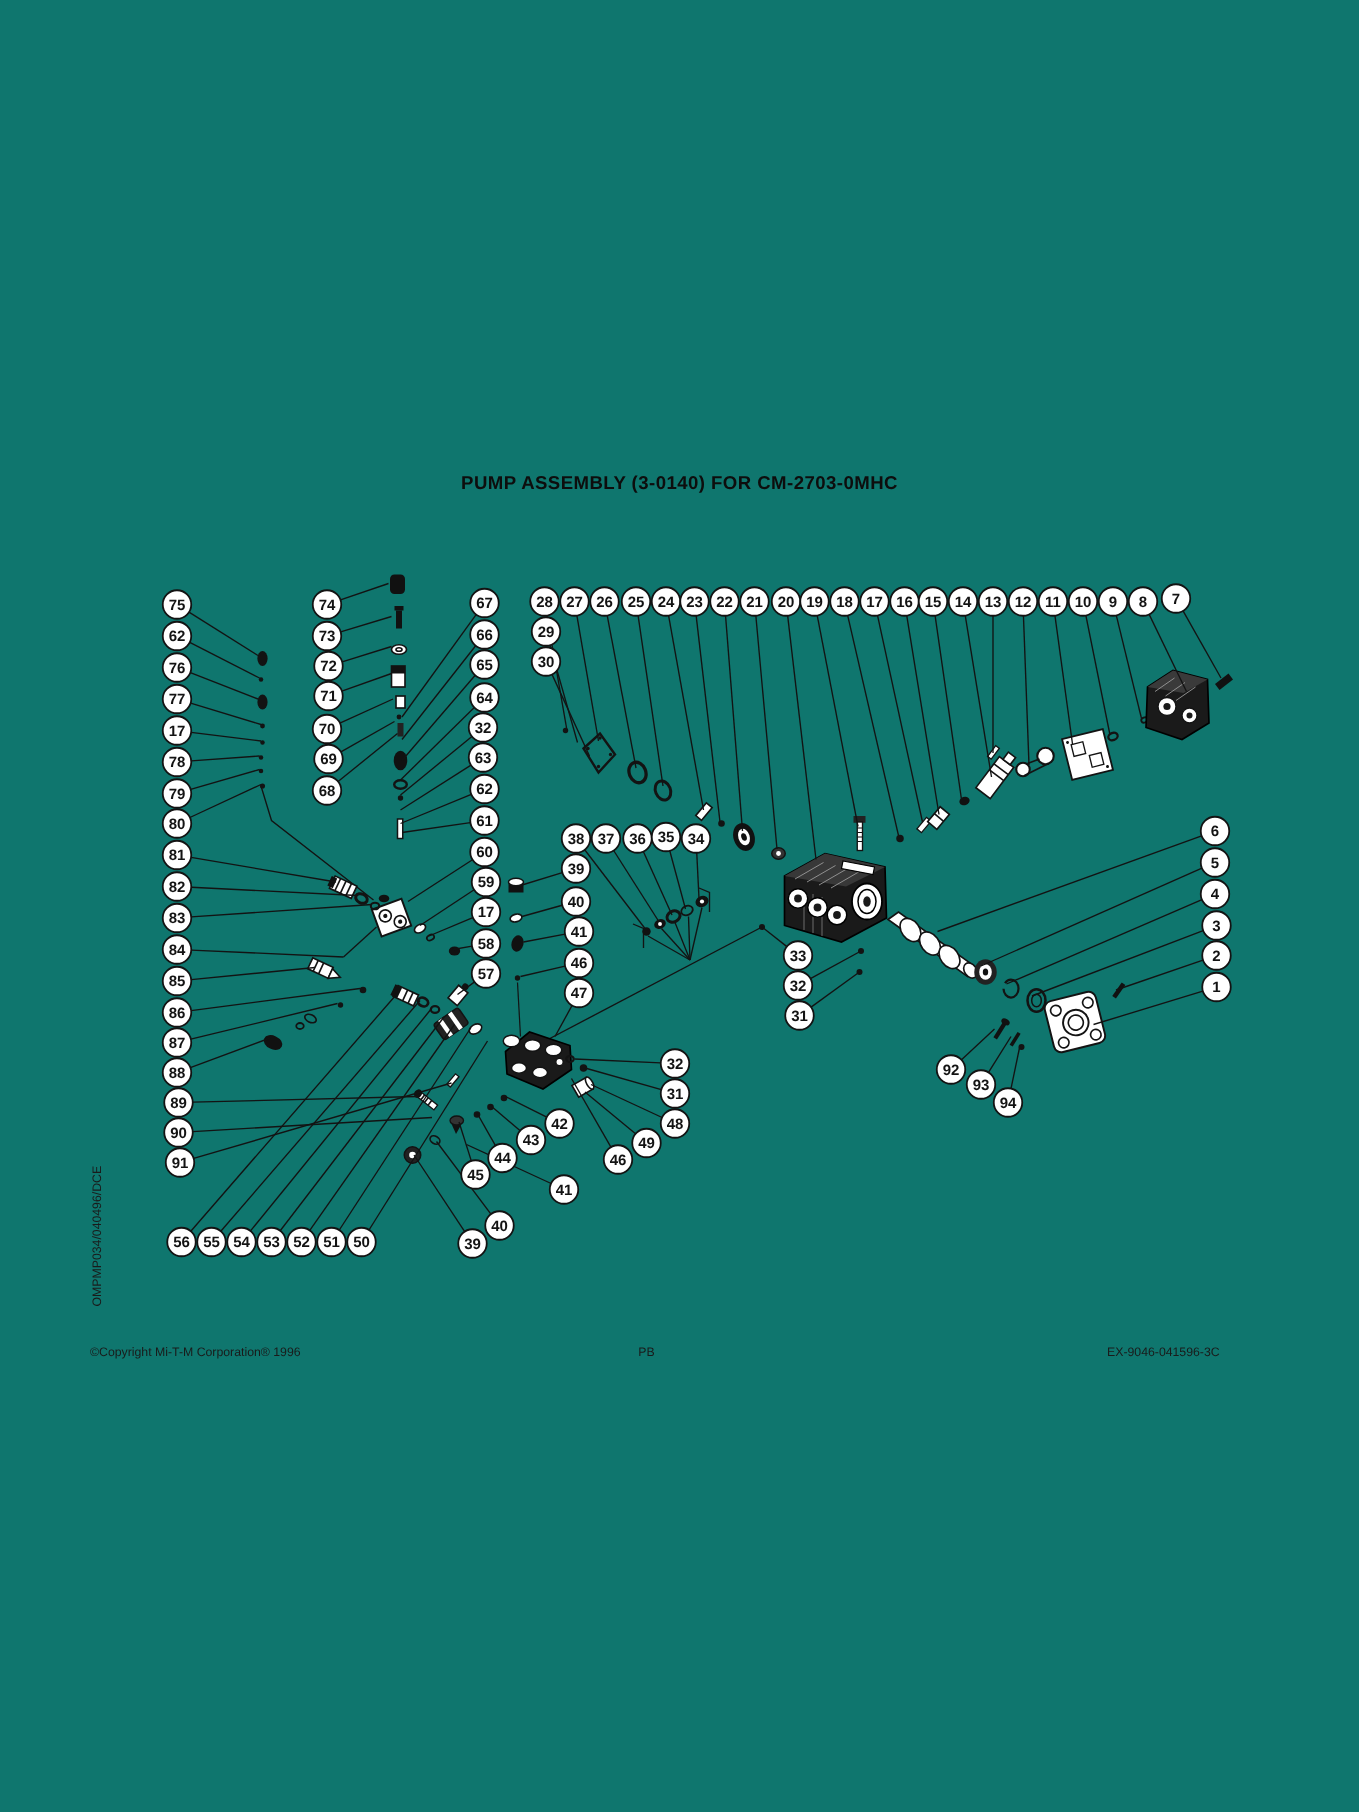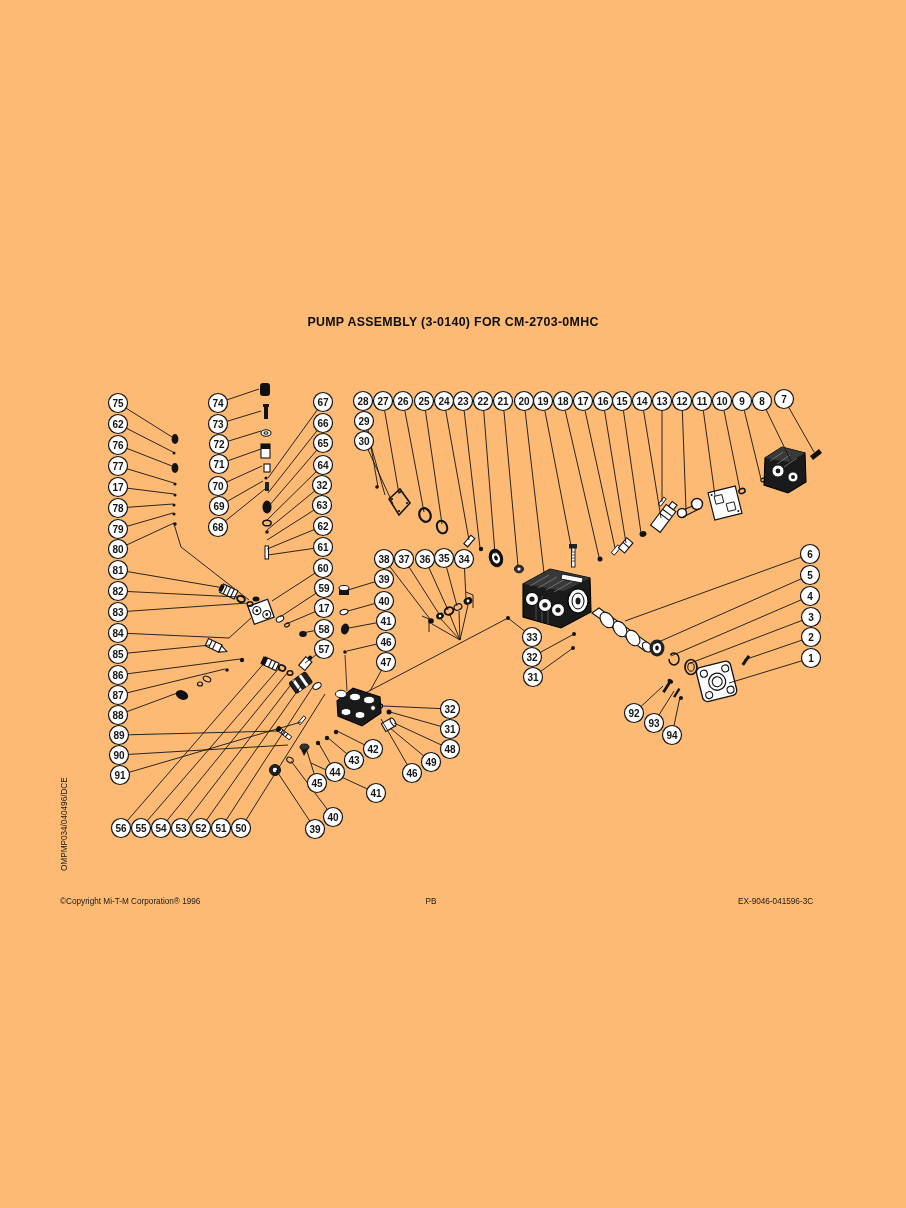--- a/index.html
+++ b/index.html
@@ -1,16 +1,16 @@
 <!DOCTYPE html>
 <html><head>
 <meta charset="utf-8">
 <style>
   html,body{margin:0;padding:0;background:#e8e8e8;}
-  .page{position:relative;width:906px;height:1208px;background:#fdba74;margin:0 auto;
+  .page{position:relative;width:906px;height:1208px;background:#0f766e;margin:0 auto;
         font-family:"Liberation Sans",sans-serif;overflow:hidden;}
   svg{position:absolute;left:0;top:0;}
   .balloon{fill:#fff;stroke:#131313;stroke-width:1.2;}
   .balloon-num{font:bold 10px "Liberation Sans",sans-serif;text-anchor:middle;fill:#131313;}
   .leader{stroke:#131313;stroke-width:0.9;fill:none;}
   .doc-title{font:bold 12.4px "Liberation Sans",sans-serif;text-anchor:middle;fill:#0d0d0d;letter-spacing:.3px;}
   .small-text{font:8.2px "Liberation Sans",sans-serif;fill:#1a1a1a;}
   .art{stroke:#131313;stroke-width:1.1;fill:none;}
 </style>
 </head>

